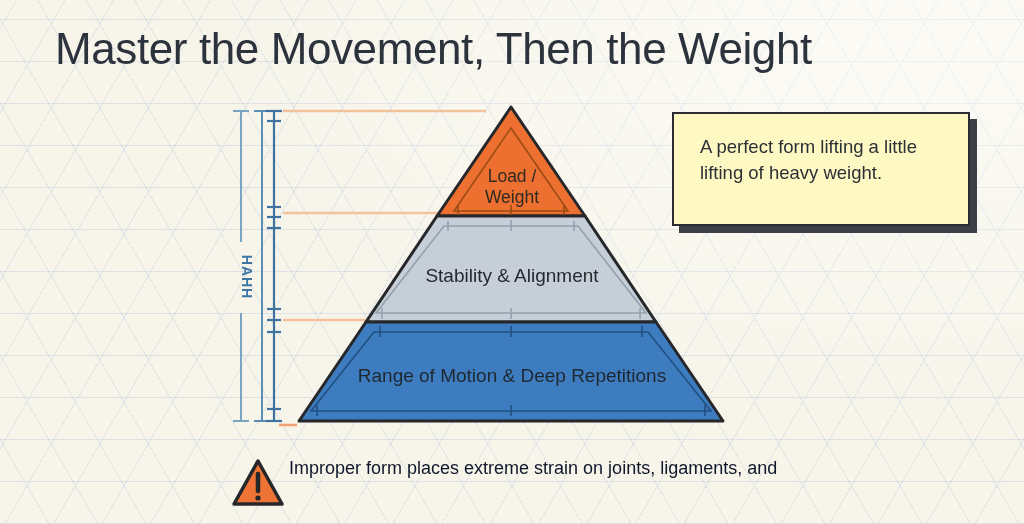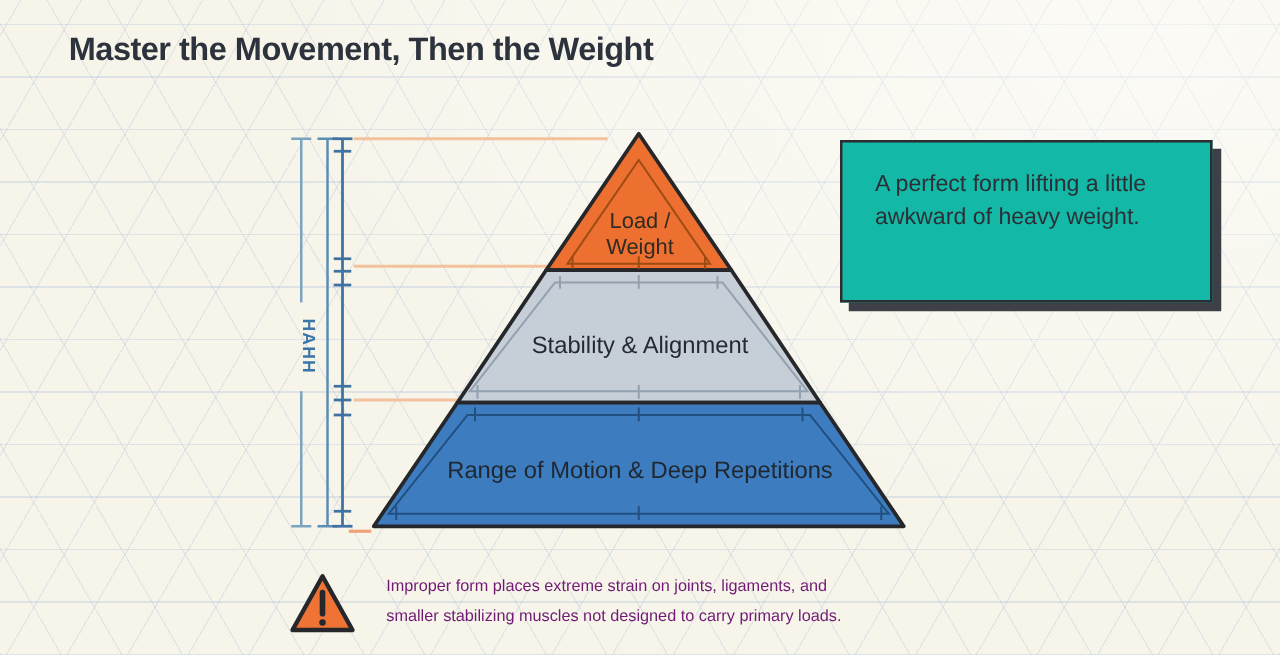--- a/index.html
+++ b/index.html
@@ -8,40 +8,40 @@
     font-family:"Liberation Sans",sans-serif;
     background-color:#f7f5ea;
     background-image:
       radial-gradient(ellipse at 88% 8%, rgba(255,255,255,0.55), rgba(255,255,255,0) 55%),
       repeating-linear-gradient(0deg, rgba(163,183,216,0.30) 0 1px, transparent 1px 42px),
       repeating-linear-gradient(60deg, rgba(163,183,216,0.26) 0 1px, transparent 1px 42px),
       repeating-linear-gradient(-60deg, rgba(163,183,216,0.26) 0 1px, transparent 1px 42px);
   }
   .title{
     position:absolute;left:55px;top:24px;
-    font-size:26px;font-weight:700;letter-spacing:-0.4px;
+    font-size:44px;font-weight:400;letter-spacing:-0.4px;
     color:#2d333d;
   }
   .diagram-svg{position:absolute;left:0;top:0;}
   .tier-label{font-family:"Liberation Sans",sans-serif;font-weight:500;}
   .callout{
-    position:absolute;left:672px;top:112px;width:298px;height:130px;
-    box-sizing:border-box;background:#14b8a6;
+    position:absolute;left:672px;top:112px;width:298px;height:114px;
+    box-sizing:border-box;background:#fef9c3;
     border:2.5px solid #2b2d33;
     box-shadow:7px 7px 0 #3d4046;
     padding:20px 1px 0 26px;
   }
   .callout-line{
     font-size:18.5px;line-height:25.5px;color:#2b2f36;white-space:nowrap;
   }
   .warning-text{
     position:absolute;left:289px;top:457px;
   }
   .warning-line{
-    font-size:13px;line-height:23.5px;color:#701a75;white-space:nowrap;margin-left:20px;
+    font-size:18px;line-height:23.5px;color:#0f172a;white-space:nowrap;
   }
 </style>
 </head>
 <body>
 
 <div class="title">Master the Movement, Then the Weight</div>
 
 <svg class="diagram-svg" width="1024" height="524" viewBox="0 0 1024 524">
 
   <g>
@@ -122,19 +122,18 @@
 
   <g>
     <path d="M258,461 L282,504 L234,504 Z" fill="#ee7334" stroke="#26272b" stroke-width="3.5" stroke-linejoin="round"></path>
     <line x1="258" y1="474" x2="258" y2="491" stroke="#26272b" stroke-width="4.5" stroke-linecap="round"></line>
     <circle cx="258" cy="498" r="2.6" fill="#26272b"></circle>
   </g>
 </svg>
 
 <div class="callout">
   <div class="callout-line">A perfect form lifting a little</div>
-  <div class="callout-line">awkward of heavy weight.</div>
+  <div class="callout-line">lifting of heavy weight.</div>
 </div>
 
 <div class="warning-text">
   <div class="warning-line">Improper form places extreme strain on joints, ligaments, and</div>
-  <div class="warning-line">smaller stabilizing muscles not designed to carry primary loads.</div>
 </div>
 
 </body></html>

